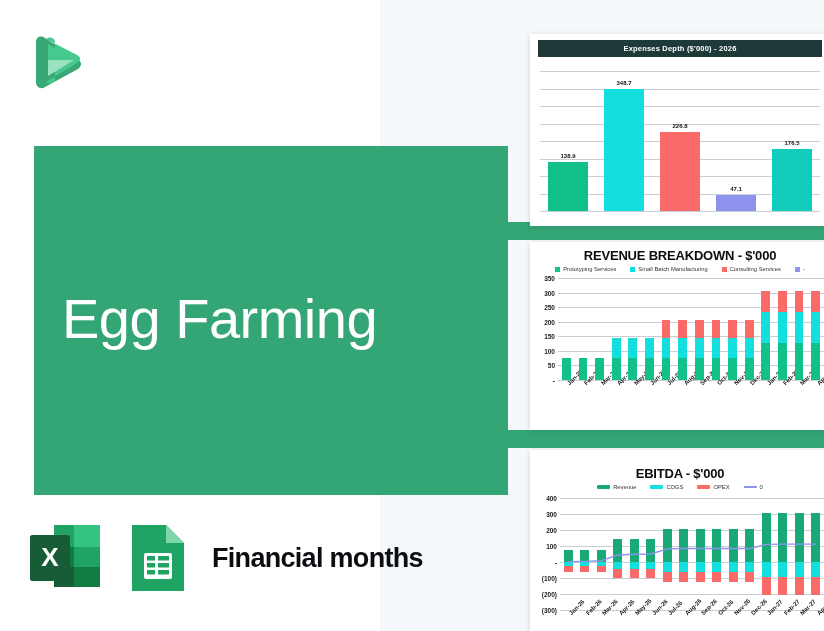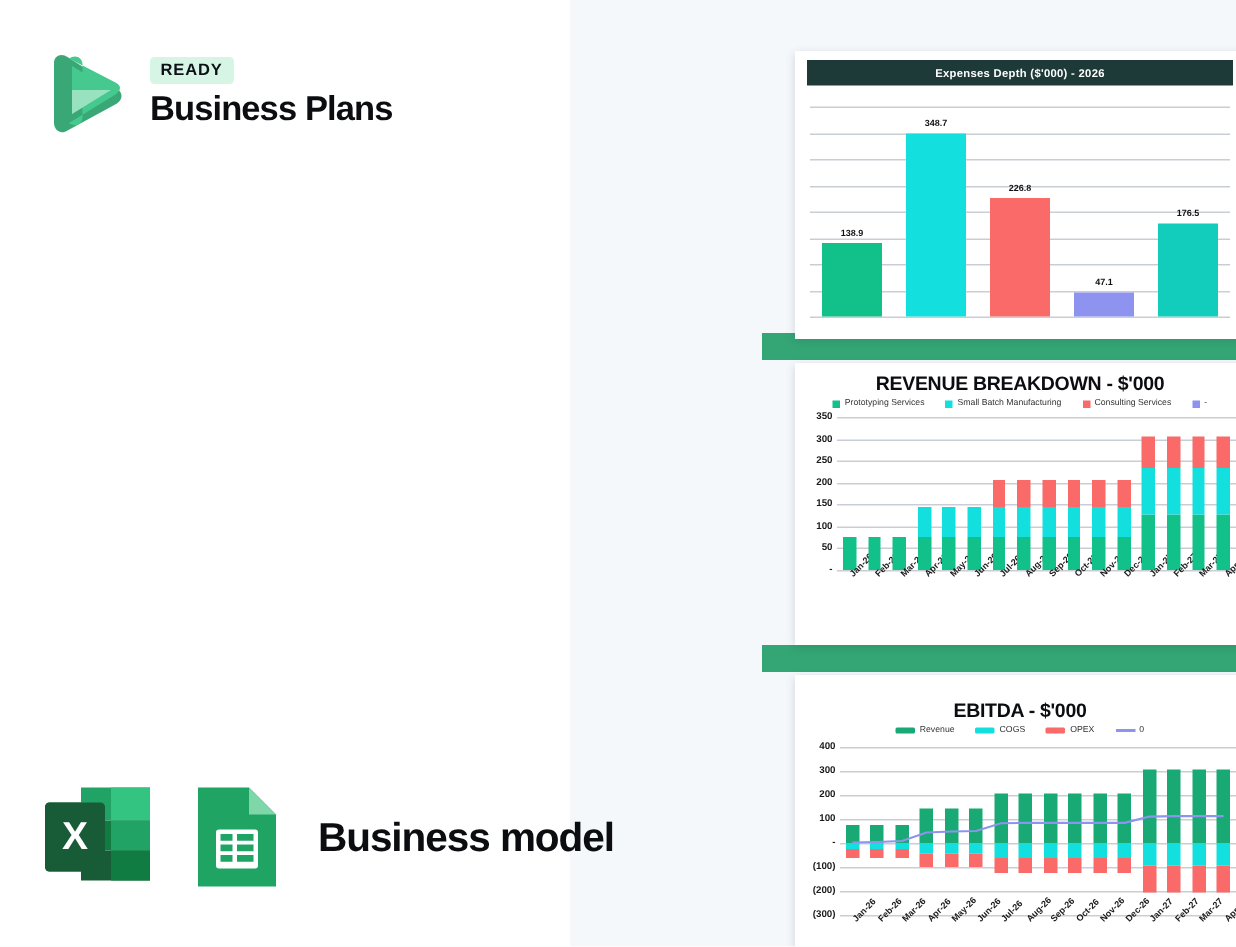--- a/index.html
+++ b/index.html
@@ -141,26 +141,25 @@
 
   <div class="logo-wrap">
     <div class="logo-mark">
       <svg viewBox="0 0 62 62" width="62" height="62" aria-hidden="true">
         <path d="M8 12 C8 7, 13 5, 17 8 L50 29 C54 32, 54 36, 50 39 L17 57 C13 60, 8 57, 8 52 Z" fill="#3aa876"></path>
         <path d="M18 9 C22 6, 27 8, 27 13 L27 48 C27 53, 22 55, 18 52 L49 33 C53 30, 53 27, 49 25 Z" fill="#46c98e"></path>
         <path d="M20 14 L20 46 L46 30 Z" fill="#46c98e"></path>
         <path d="M20 30 L20 46 L46 30 Z" fill="#a8e6c9" opacity=".85"></path>
       </svg>
     </div>
-    <div class="logo-text">
-      <div class="ready-badge">READY</div>
-      <div class="bp-title">Business Plans</div>
-    </div>
-  </div>
-
+  </div>
+
+  <div class="banner">
+    <div class="banner-title">Egg Farming</div>
+  </div>
 
   <div class="bottom-row">
     <div class="xls-icon">
       <svg viewBox="0 0 76 74" width="76" height="74" aria-hidden="true">
         <rect x="0" y="14" width="40" height="46" rx="3" fill="#1a7040"></rect>
         <rect x="24" y="4" width="46" height="22" fill="#21a366"></rect>
         <rect x="24" y="26" width="46" height="20" fill="#107c41"></rect>
         <rect x="24" y="46" width="46" height="20" fill="#185c37"></rect>
         <rect x="44" y="4" width="26" height="22" fill="#33c481"></rect>
         <rect x="44" y="26" width="26" height="20" fill="#21a366"></rect>
@@ -175,21 +174,21 @@
         <path d="M38 4 l18 18 h-18 Z" fill="#7fd6a8"></path>
         <rect x="16" y="32" width="28" height="26" rx="2" fill="#ffffff"></rect>
         <rect x="19" y="35" width="8" height="4.5" fill="#20a464"></rect>
         <rect x="30" y="35" width="11" height="4.5" fill="#20a464"></rect>
         <rect x="19" y="42" width="8" height="4.5" fill="#20a464"></rect>
         <rect x="30" y="42" width="11" height="4.5" fill="#20a464"></rect>
         <rect x="19" y="49" width="8" height="4.5" fill="#20a464"></rect>
         <rect x="30" y="49" width="11" height="4.5" fill="#20a464"></rect>
       </svg>
     </div>
-    <div class="fm-label">Business model</div>
+    <div class="fm-label">Financial months</div>
   </div>
 
   <div class="card" id="card-expenses">
     <div class="dark-strip">Expenses Depth ($'000) - 2026</div>
     <div class="plot" id="plot-expenses" style="margin:14px 10px 14px 10px; height:140px;">
         <div class="gridline" style="top:140px;"></div>
         <div class="gridline" style="top:122.5px;"></div>
         <div class="gridline" style="top:105px;"></div>
         <div class="gridline" style="top:87.5px;"></div>
         <div class="gridline" style="top:70px;"></div>

